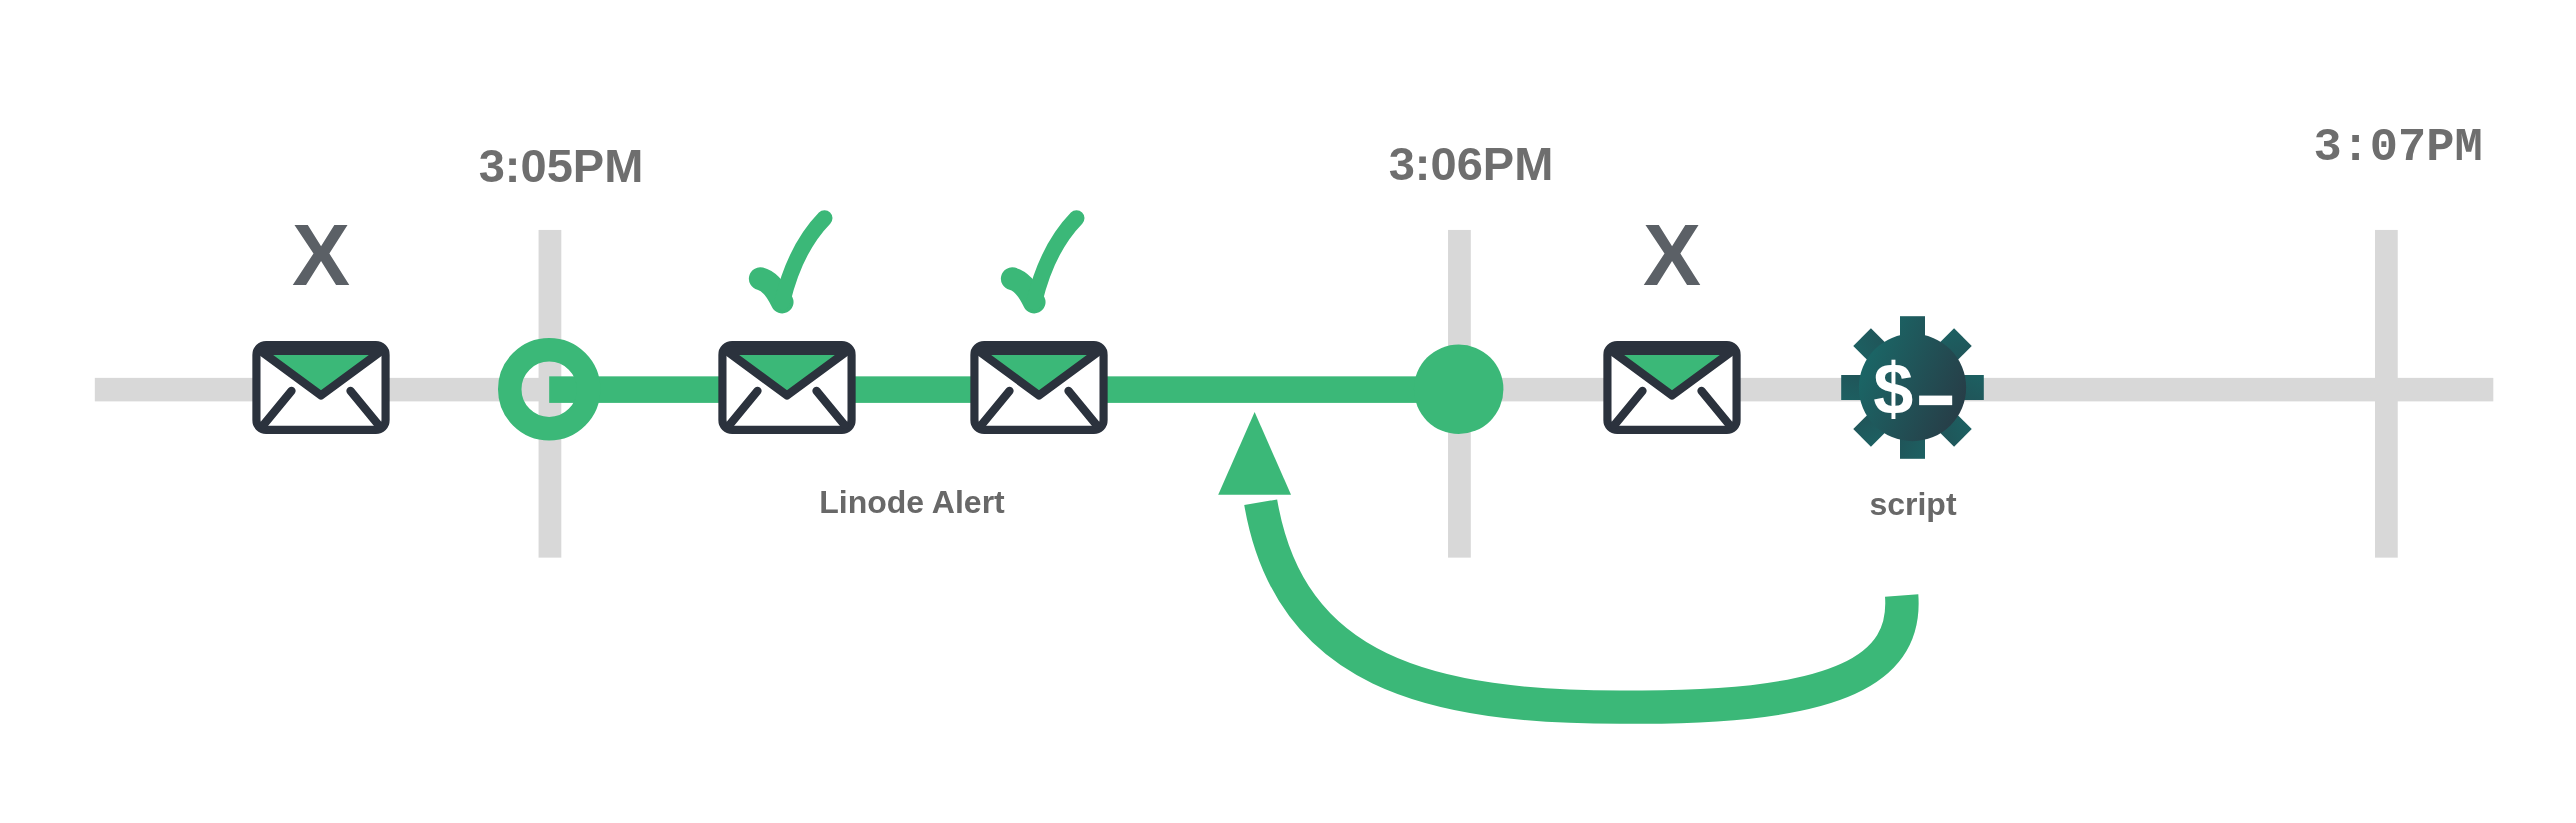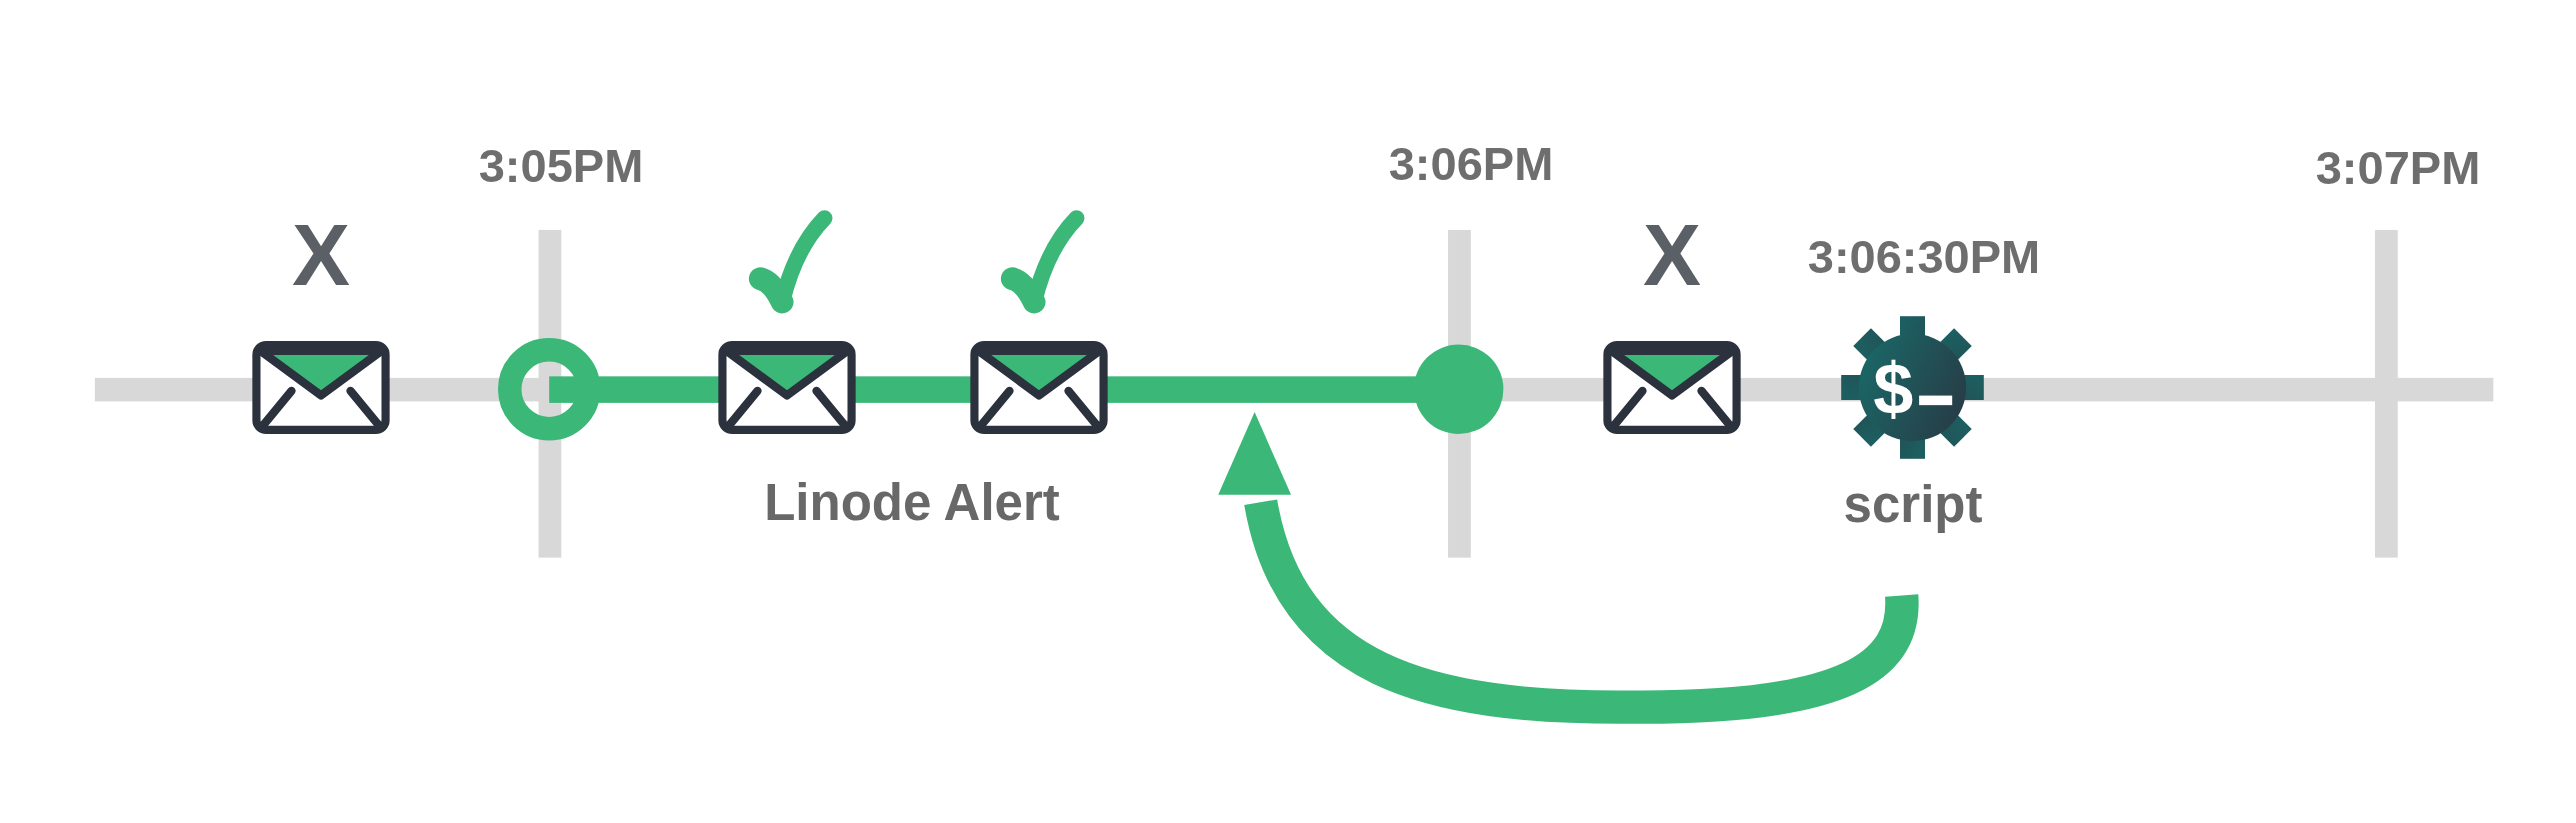--- a/index.html
+++ b/index.html
@@ -25,21 +25,21 @@
   .center-x{transform:translateX(-50%);}
   .timestamp{
     font-size:47px;font-weight:700;line-height:47px;
     color:var(--timestamp_gray);white-space:nowrap;text-align:right;
   }
   .x-mark{
     font-size:87px;font-weight:700;line-height:87px;
     color:var(--x_gray);text-align:center;
   }
   .event-label{
-    font-size:51px;font-weight:700;line-height:53px;
+    font-size:32px;font-weight:700;line-height:53px;
     color:var(--label_gray);text-align:center;white-space:nowrap;
   }
   .env{width:138px;height:93px;display:block;}
   .check{width:85px;height:109px;display:block;}
   .gear{width:147px;height:147px;display:block;}
 </style>
 </head>
 <body>
 
 <div class="canvas">
@@ -89,22 +89,21 @@
     <path d="M 2507 785 C 2514 880 2430 934 2150 932 C 1880 934 1700 884 1662 662" style="fill:none;stroke:var(--green);stroke-width:44"></path>
     <polygon points="1606,652 1702,652 1654,543" style="fill:var(--green)"></polygon>
 
     <circle cx="724" cy="513" r="52" style="fill:none;stroke:var(--green);stroke-width:31"></circle>
 
     <circle cx="1923" cy="513" r="59" style="fill:var(--green)"></circle>
   </svg>
 
   <div class="abs center-x timestamp" style="left:561px;top:142px;">3:05PM</div>
   <div class="abs center-x timestamp" style="left:1471px;top:140px;">3:06PM</div>
-  <div class="abs center-x timestamp" style="left:2398px;top:144px;">3:07PM</div>
-  <div class="abs center-x timestamp" style="left:1924px;top:233px;">3:06:30PM</div>
+  <div class="abs center-x timestamp" style="left:2398px;top:124px;font-family:Liberation Mono, monospace;">3:07PM</div>
 
   <div class="abs center-x x-mark" style="left:321px;top:211px;">X</div>
   <svg class="env abs" style="left:252px;top:341px;" viewBox="0 0 182 123" width="138" height="93">
       <use href="#sym-envelope"></use>
     </svg>
 
   <svg class="check abs" style="left:748px;top:209px;" viewBox="0 0 112 144" width="85" height="109">
       <use href="#sym-check"></use>
     </svg>
   <svg class="env abs" style="left:718px;top:341px;" viewBox="0 0 182 123" width="138" height="93">

